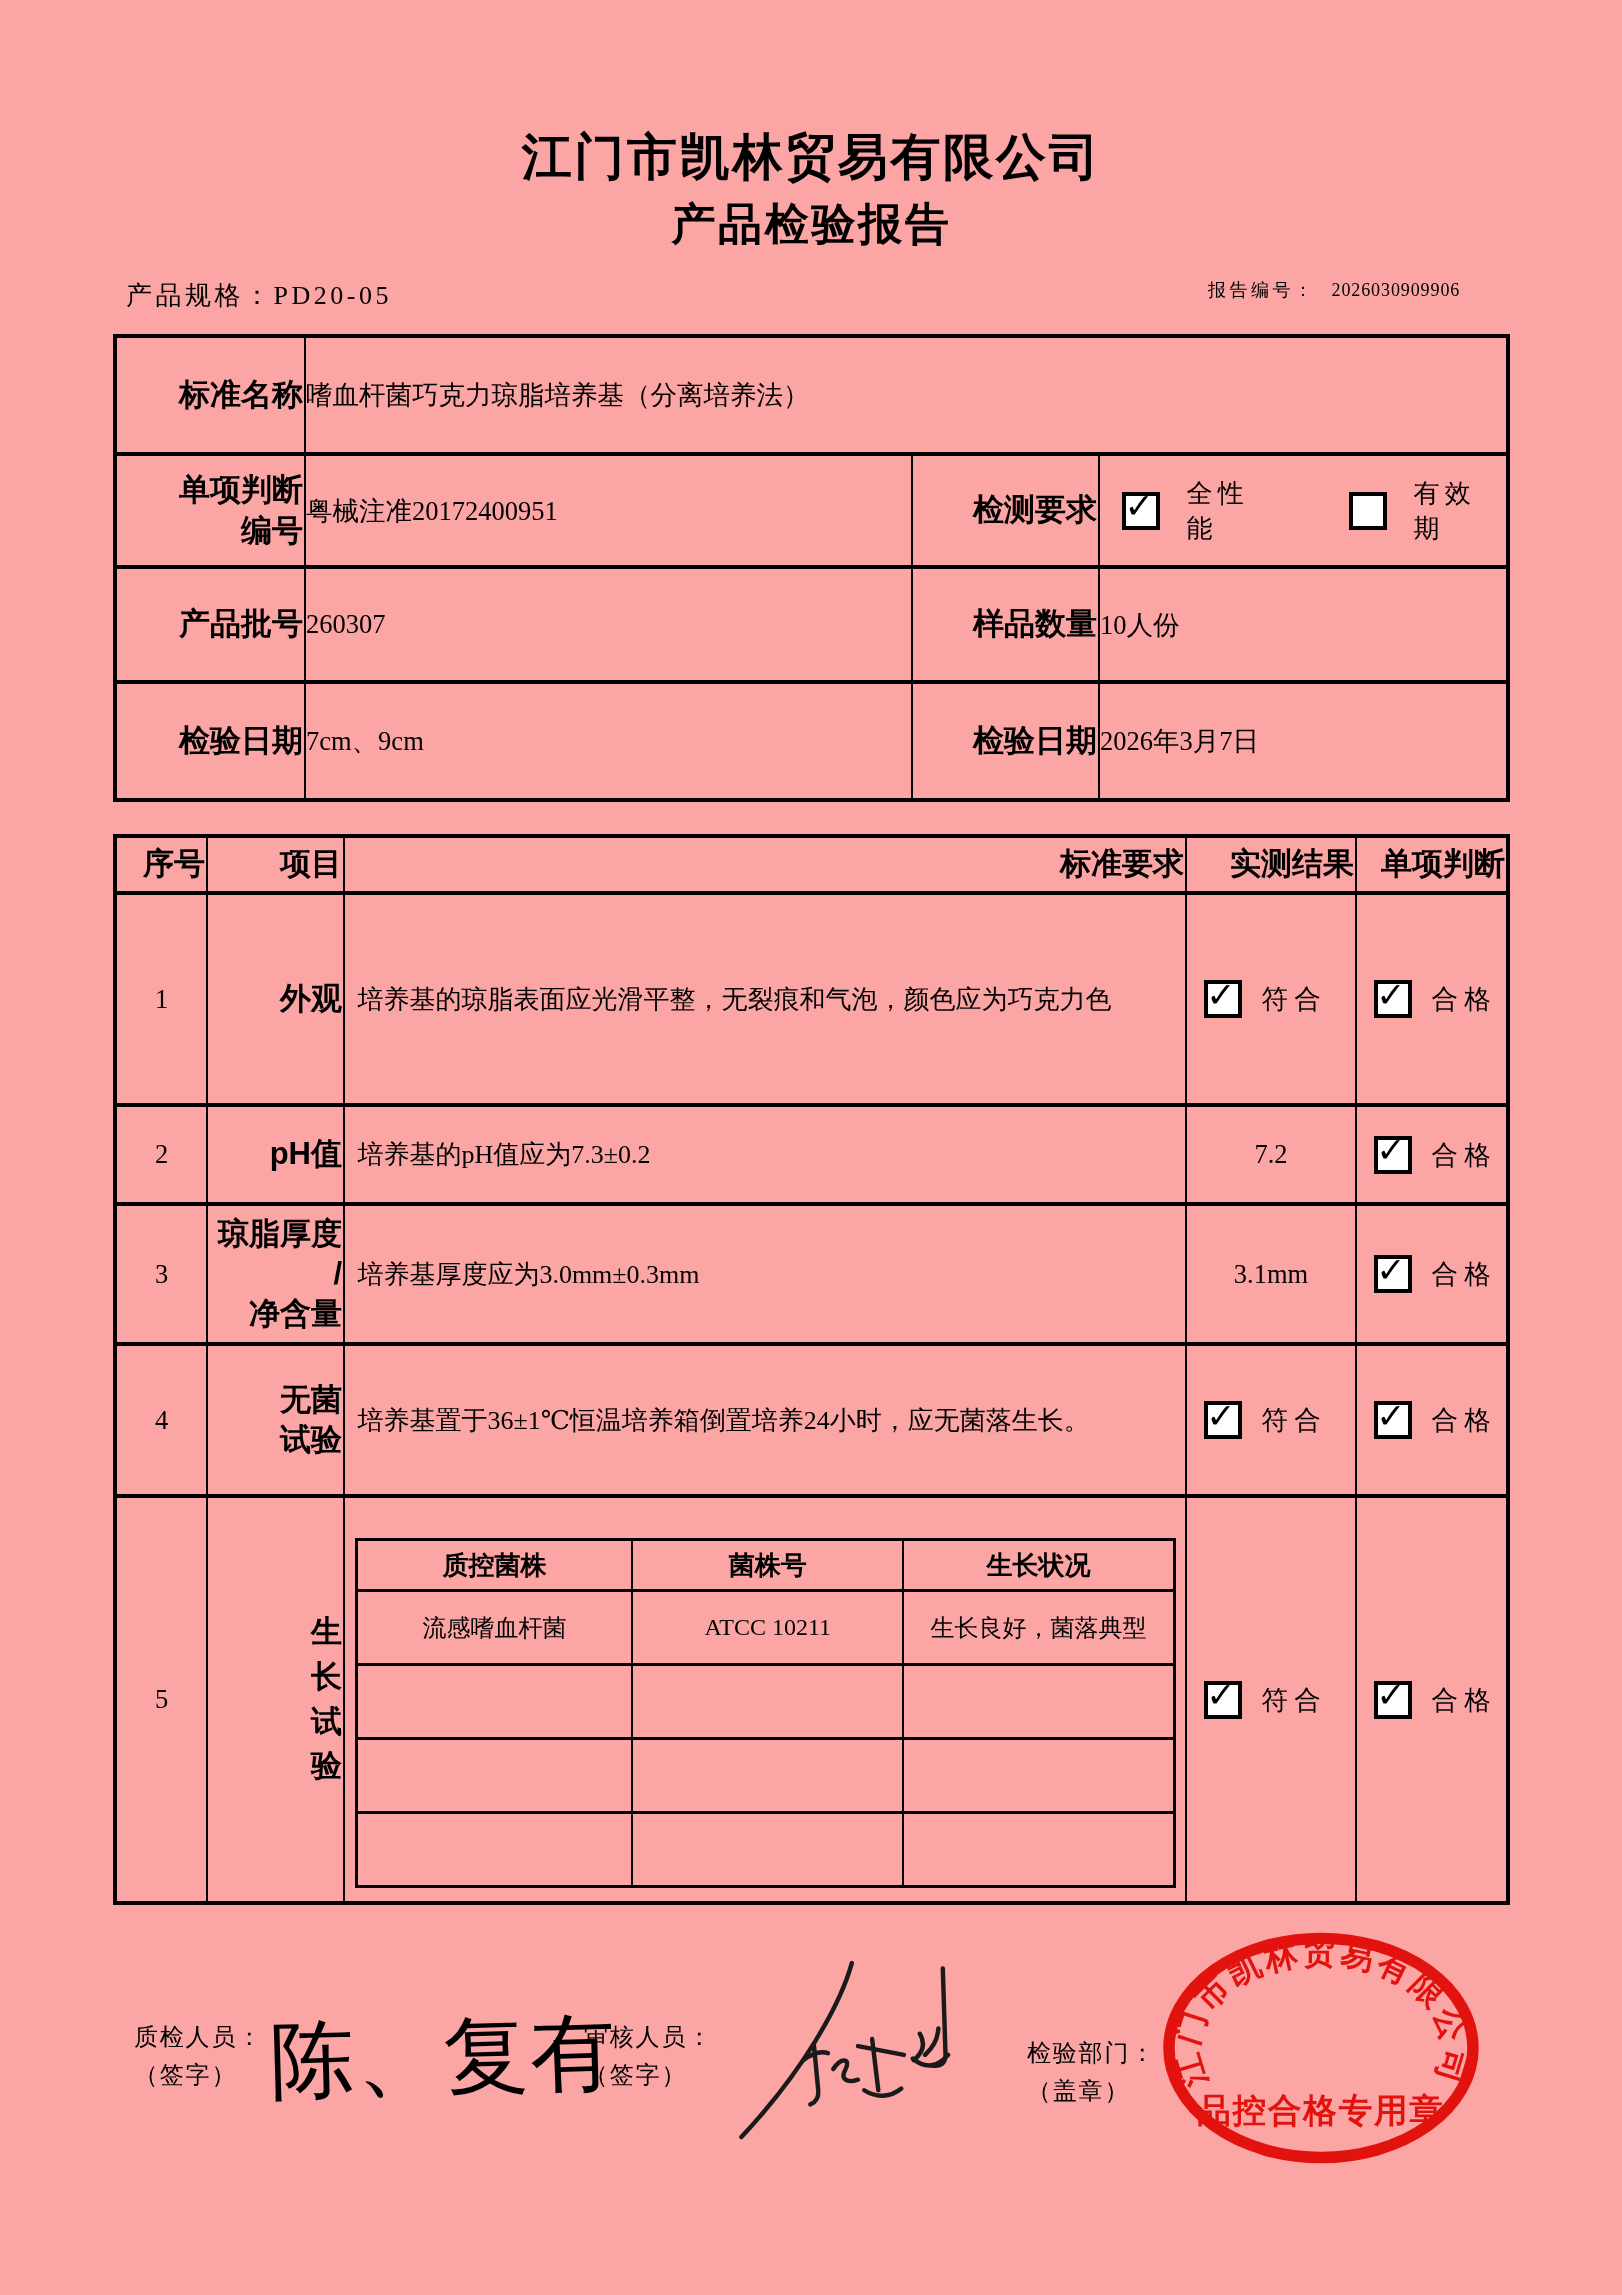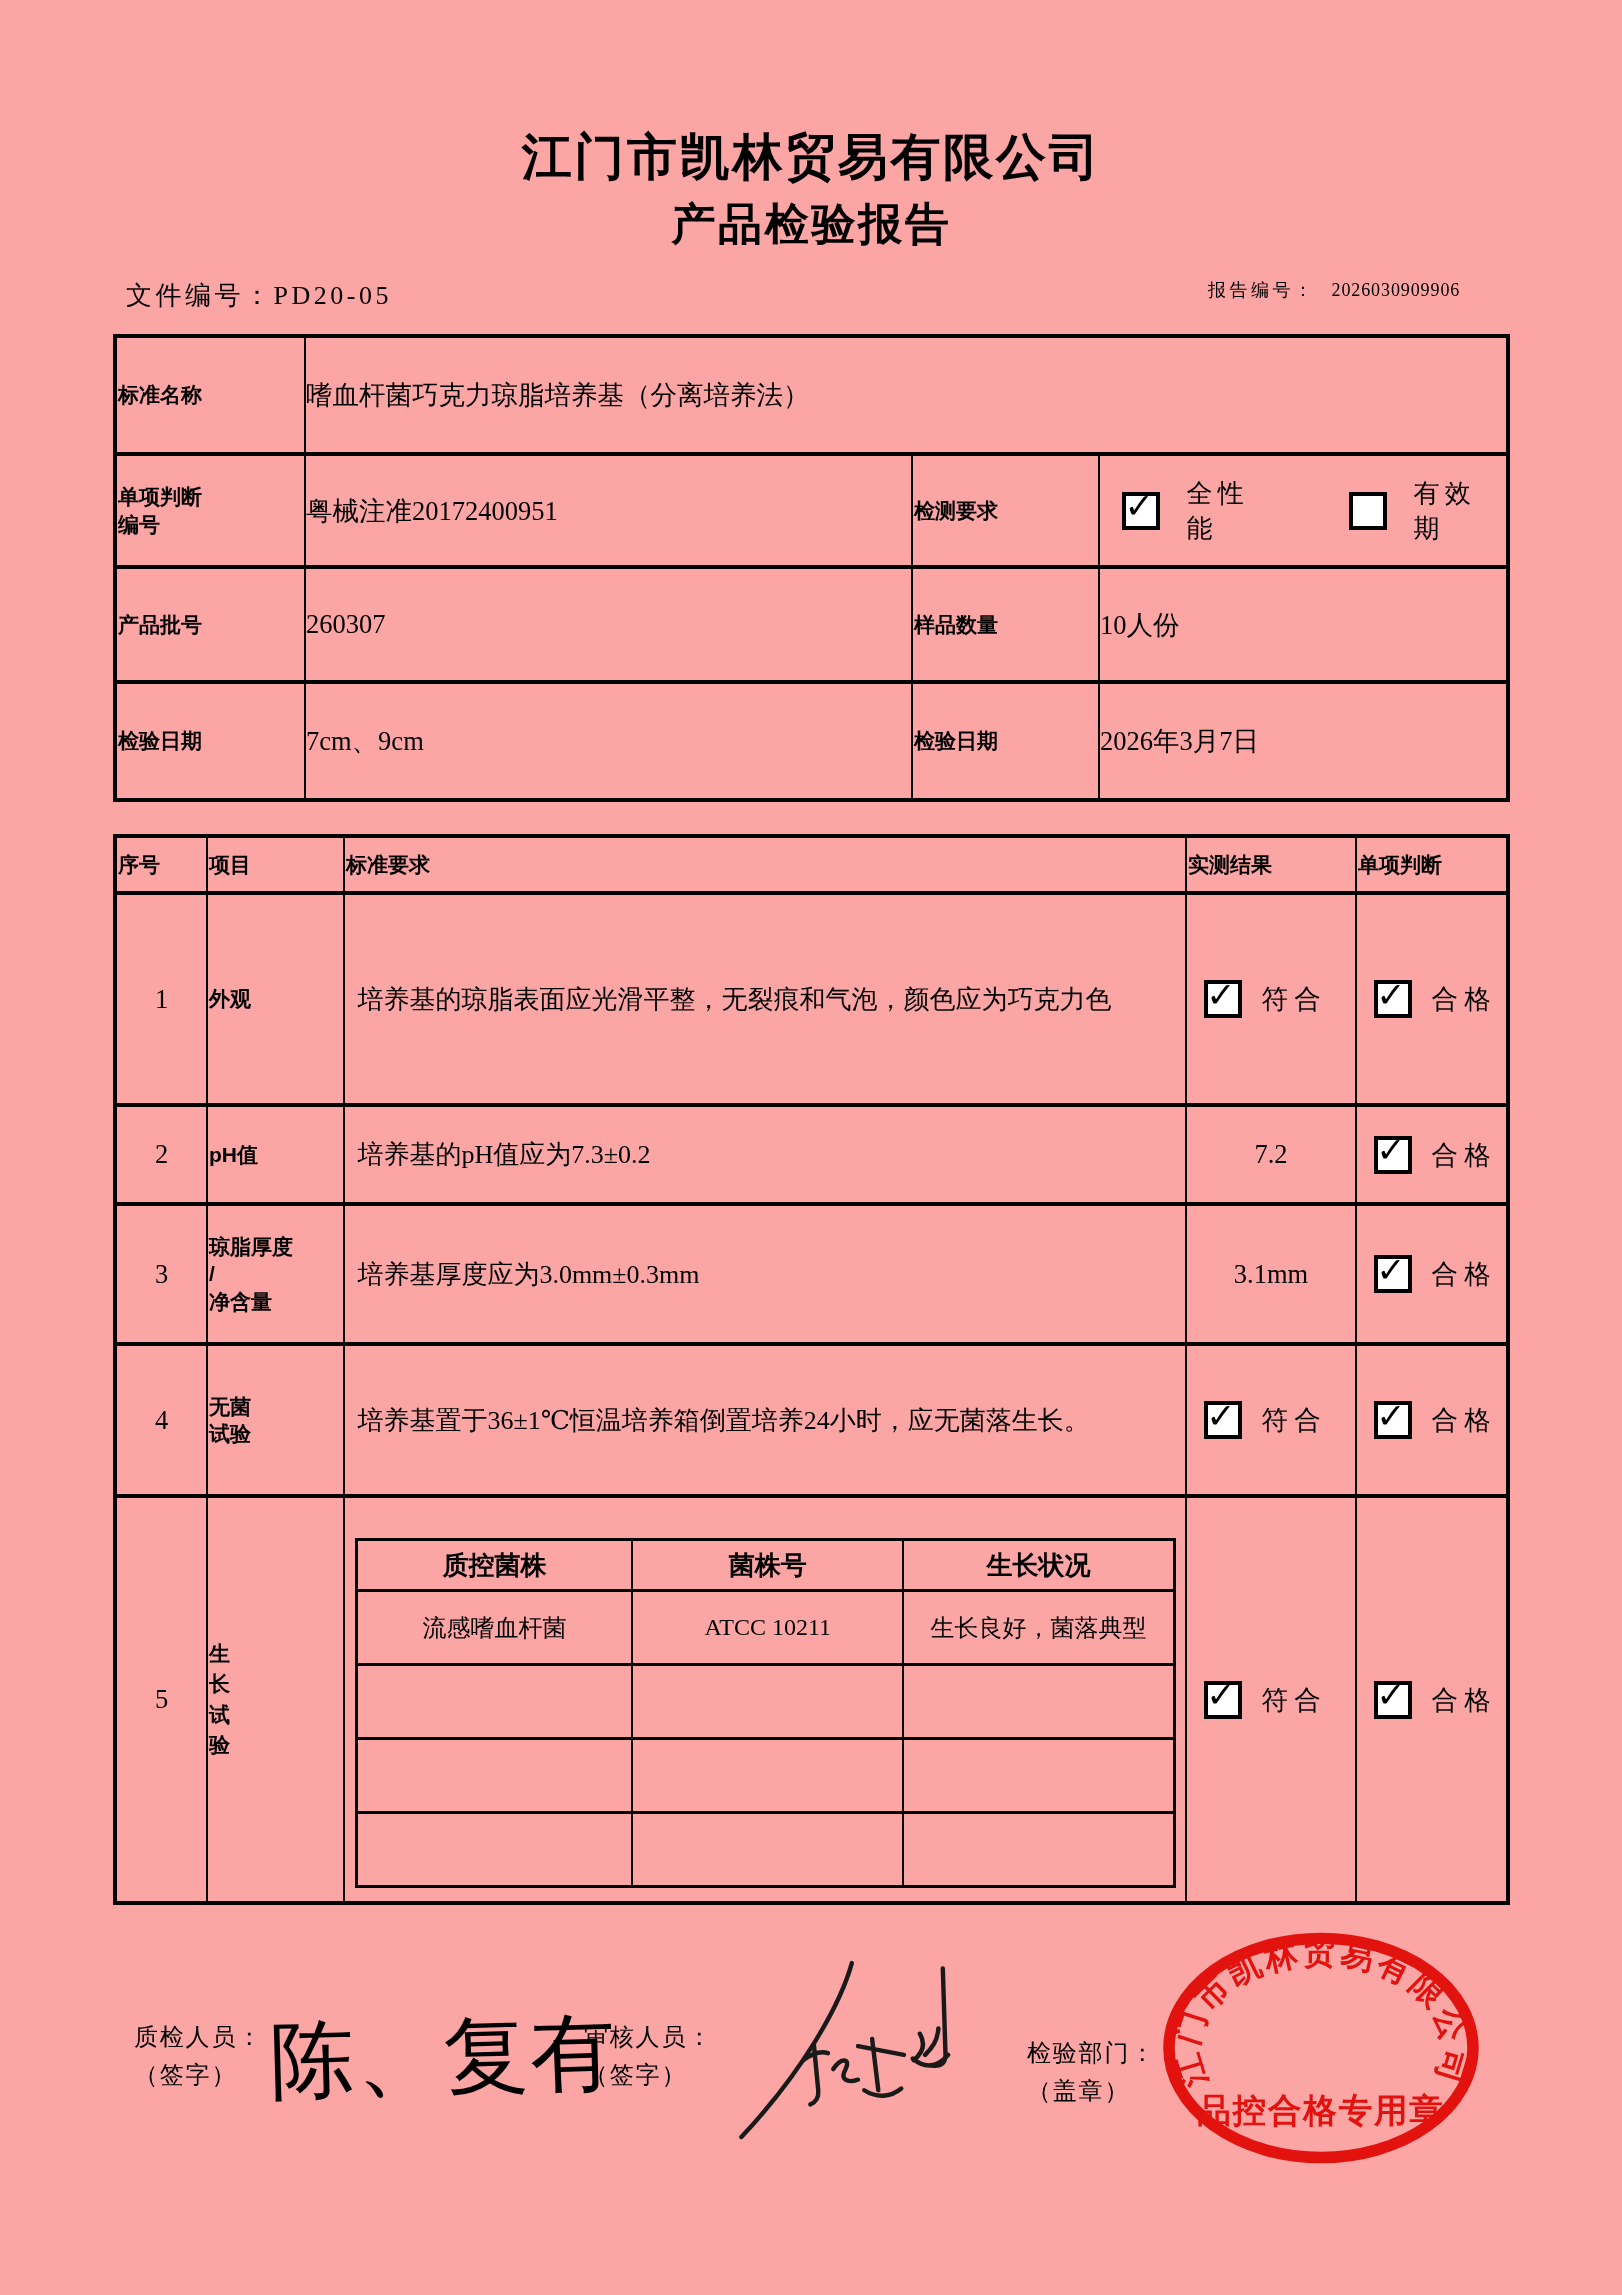--- a/index.html
+++ b/index.html
@@ -16,21 +16,21 @@
             font-family:"Liberation Sans","DejaVu Sans",sans-serif; letter-spacing:2.7px; }
   .docno  { left:126px; top:278px; font-size:26px; letter-spacing:3.5px; }
   .repno  { left:1208px; top:278px; font-size:18px; letter-spacing:3.5px; }
   .repno .n { margin-left:16px; letter-spacing:0.9px; }
 
   table.t { position:absolute; left:113px; border-collapse:collapse; table-layout:fixed;
             border:4.4px solid #000; }
   table.t td { border:2.7px solid #000; border-top-width:4.4px; border-bottom-width:4.4px;
                vertical-align:middle; overflow:hidden; }
   .lbl { font-family:"Liberation Sans","DejaVu Sans",sans-serif; font-weight:700;
-         font-size:21px; text-align:left; line-height:1.3; }
+         font-size:31px; text-align:right; line-height:1.3; }
   .val { font-size:26.5px; text-align:left; padding-left:0; }
   .req { font-size:26px; text-align:left; padding-left:12.4px; }
   .ctr { text-align:center; font-size:26.5px; }
 
   .opts { display:flex; align-items:center; gap:71px; padding-left:21px; }
   .opt  { display:inline-flex; align-items:center; gap:26.5px; font-size:26px; letter-spacing:5.3px; }
   .cbline { display:flex; align-items:center; gap:19.5px; padding-left:16px;
             font-size:26.5px; letter-spacing:6.2px; }
   .cb { width:30px; height:30px; border:4.4px solid #000; background:#fff;
         display:inline-flex; align-items:center; justify-content:center; flex:none; }
@@ -49,21 +49,21 @@
 
   .stamp { pointer-events:none; }
 </style>
 </head>
 <body>
 
 <div class="page">
 
   <div class="abs title1">江门市凯林贸易有限公司</div>
   <div class="abs title2">产品检验报告</div>
-  <div class="abs docno"><span>文件编号：</span><span>PD20-05</span></div>
+  <div class="abs docno"><span>产品规格：</span><span>PD20-05</span></div>
   <div class="abs repno"><span>报告编号：</span><span class="n">2026030909906</span></div>
 
   <table class="t" style="top:334px; width:1393px;">
     <colgroup>
         <col style="width:190px">
         <col style="width:607px">
         <col style="width:187px">
         <col style="width:409px">
       </colgroup>
     <tbody>

